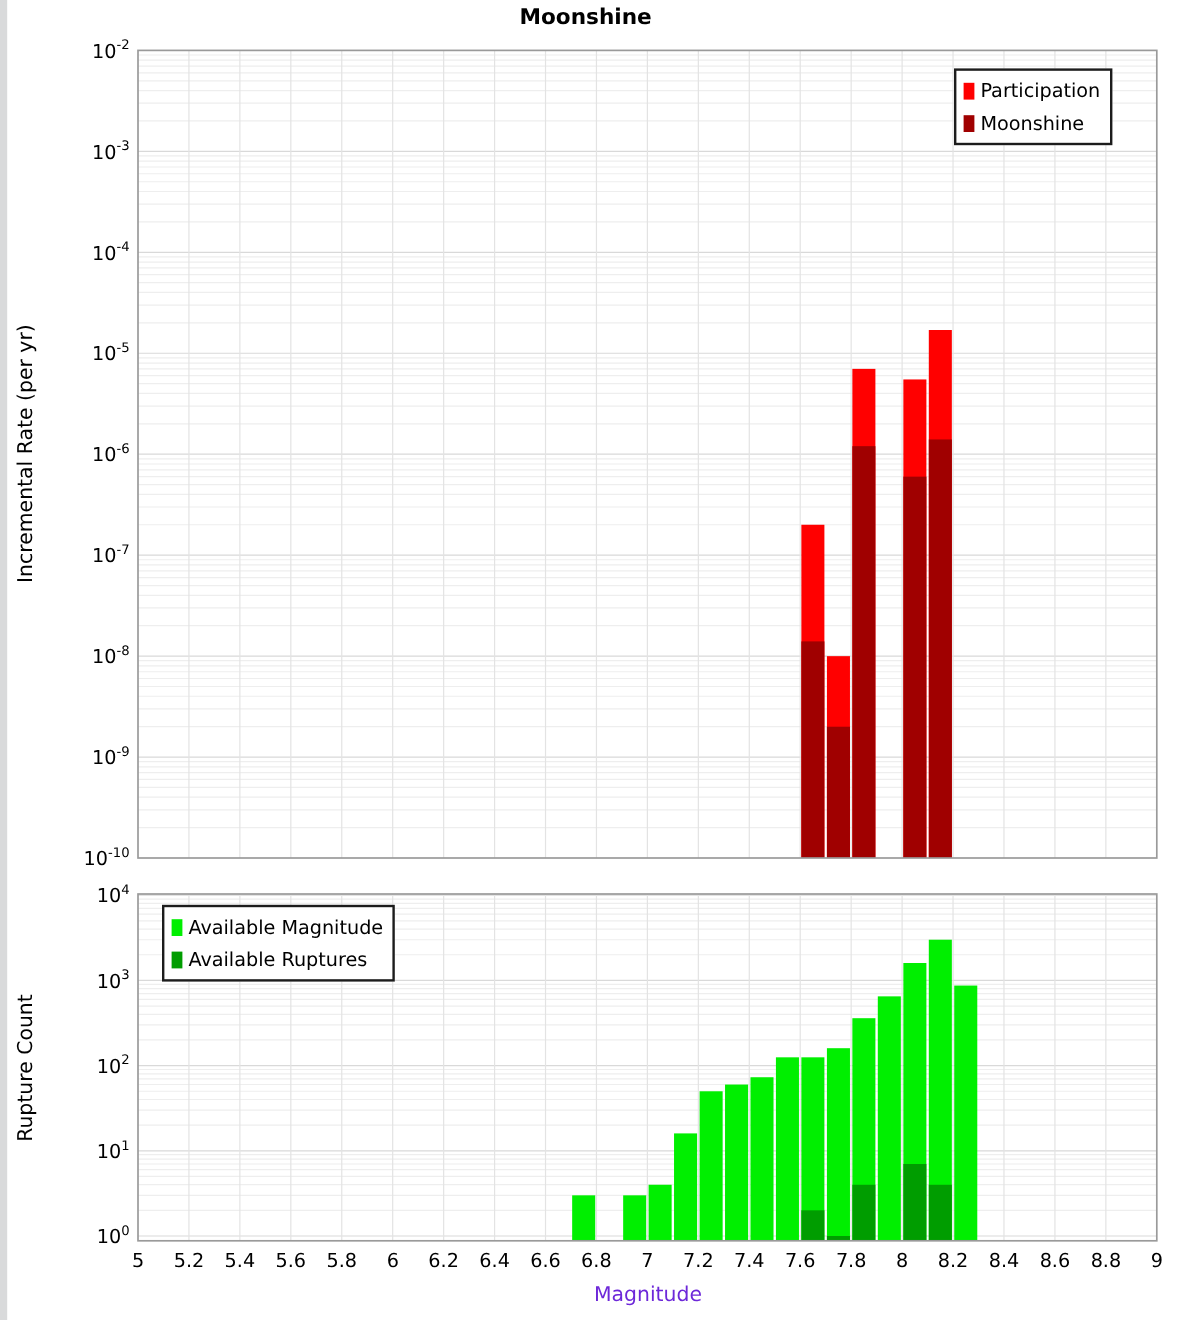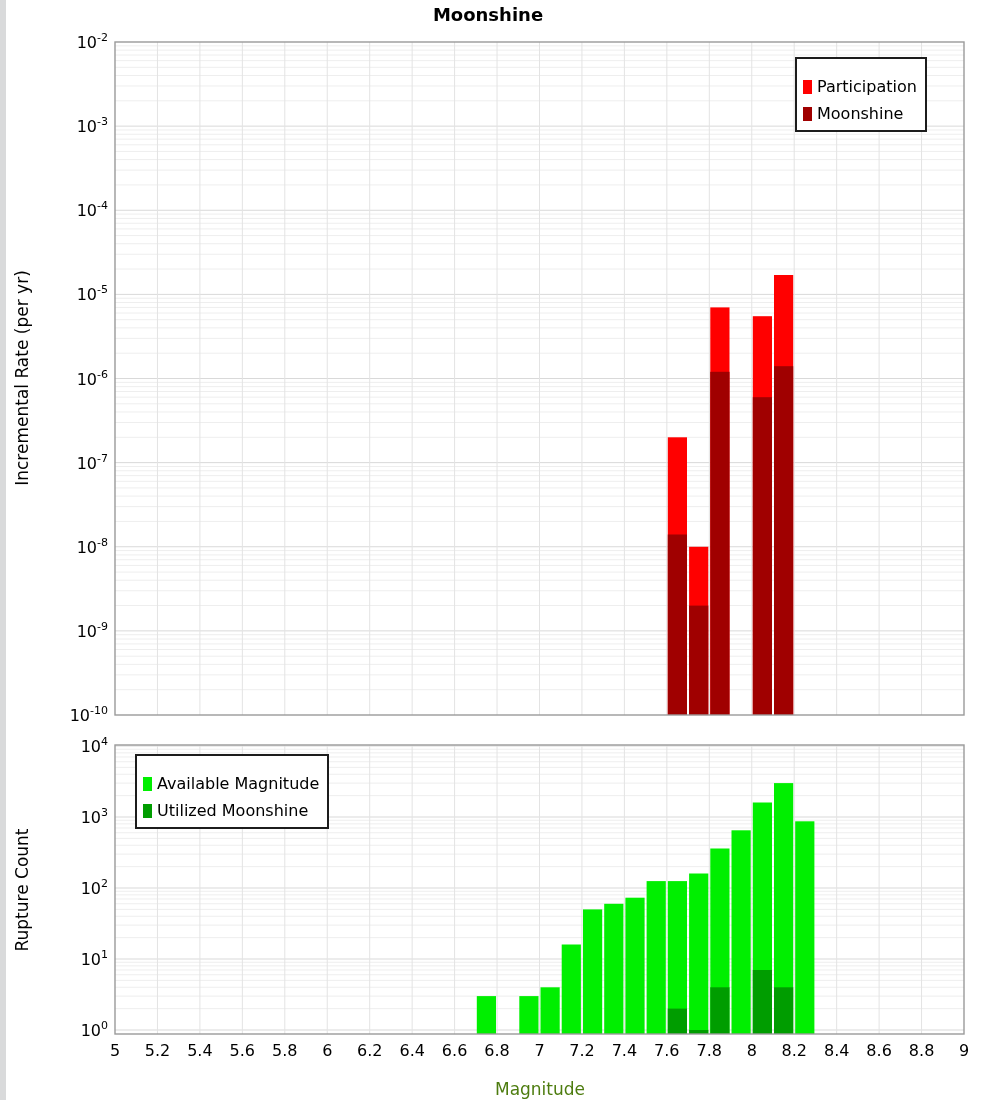--- a/index.html
+++ b/index.html
@@ -3,25 +3,25 @@
 <meta charset="utf-8">
 <style>
   html,body{margin:0;padding:0;background:#fff;}
   .page{position:relative;width:1000px;height:1100px;background:#ffffff;
         font-family:"DejaVu Sans","Liberation Sans",sans-serif;overflow:hidden;}
   .edge-strip{position:absolute;left:0;top:0;width:6px;height:1100px;background:#d9dadb;}
   .chart-title{position:absolute;left:12px;right:36px;top:4px;text-align:center;
                font-size:18px;font-weight:bold;color:#000;}
   .ylab{position:absolute;white-space:nowrap;font-size:17px;color:#000;
         transform:translate(-50%,-50%) rotate(-90deg);}
-  .xlab{position:absolute;white-space:nowrap;font-size:17px;color:#4d7c0f;
-        transform:translate(-50%,0);margin-top:10px;}
+  .xlab{position:absolute;white-space:nowrap;font-size:17px;color:#6d28d9;
+        transform:translate(-50%,0);}
   svg{position:absolute;left:0;top:0;}
   .legend{position:absolute;background:#fff;border:2px solid #1c1c1c;
-          padding:14px 8px 3px 6px;}
+          padding:3px 8px 3px 6px;}
   .legend-row{display:flex;align-items:center;height:27px;}
   .swatch{display:inline-block;width:9px;height:14px;margin-right:5px;flex:0 0 9px;}
   .legend-label{font-size:16px;color:#000;white-space:nowrap;}
 </style>
 </head>
 <body>
 
 <div class="page">
   <div class="edge-strip"></div>
 
@@ -258,16 +258,16 @@
     </div>
   </div>
 
   <div class="legend" style="left:135px;top:754px;">
     <div class="legend-row">
       <span class="swatch" id="sw-available" style="background: rgb(0, 239, 0);"></span>
       <span class="legend-label">Available Magnitude</span>
     </div>
     <div class="legend-row">
       <span class="swatch" id="sw-utilized" style="background: rgb(0, 157, 0);"></span>
-      <span class="legend-label">Utilized Moonshine</span>
+      <span class="legend-label">Available Ruptures</span>
     </div>
   </div>
 </div>
 
 </body></html>

